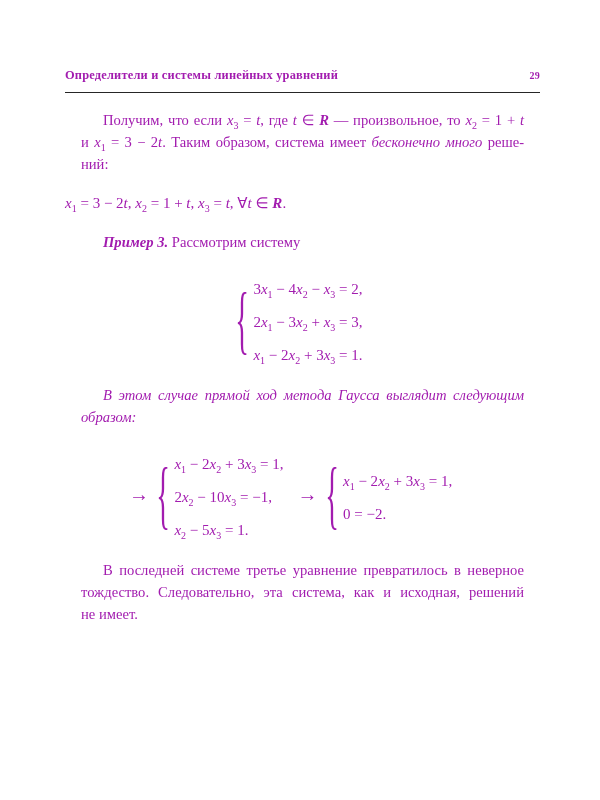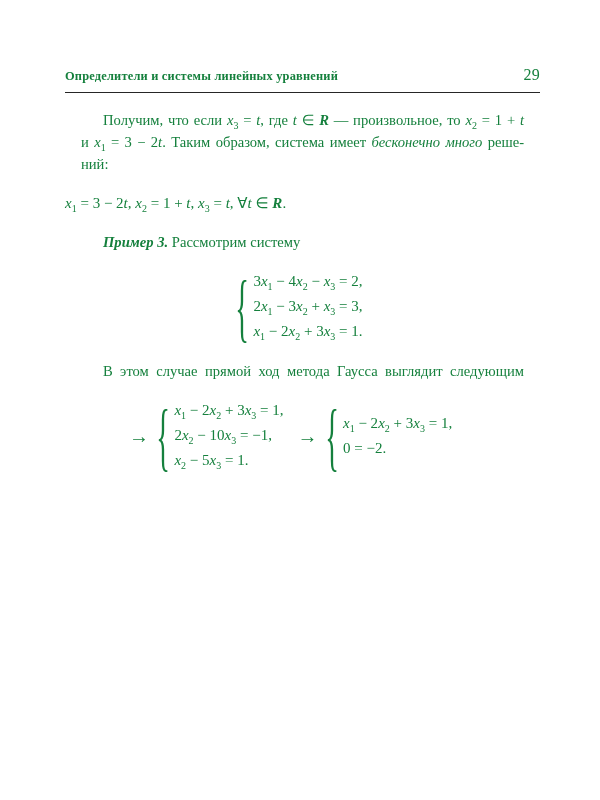--- a/index.html
+++ b/index.html
@@ -4,35 +4,35 @@
 <style>
   html,body{margin:0;padding:0;background:#ffffff;}
   .page{
     position:relative;
     width:600px;height:755px;
     box-sizing:border-box;
     padding:64px 60px 0 65px;
     font-family:"Liberation Serif", serif;
     font-size:14.6px;
     line-height:22px;
-    color:#15803d;
+    color:#a21caf;
     background:#ffffff;
     overflow:hidden;
   }
   
   .runhead{
     display:flex;justify-content:space-between;align-items:baseline;
     font-size:12.4px;font-weight:bold;letter-spacing:.2px;
     padding-bottom:5px;border-bottom:1.4px solid #262626;
   }
-  .pagenum{font-weight:normal;font-size:16px;}
+  .pagenum{font-weight:bold;font-size:10px;}
   
   p.para{margin:16px;}
   .p1{margin-top:13px;}
-  .p2{margin-top:15px;}
+  .p2{margin-top:15px;font-style:italic;}
   .p3{margin-top:20px;}
   .jline{display:block;text-align:justify;text-align-last:justify;}
   .jlast{text-align-last:left;}
   .indent{text-indent:22px;}
   sub{font-size:10px;line-height:0;}
   i{font-style:italic;}
   .bi{font-weight:bold;font-style:italic;}
   
   .formula{text-align:left;margin:9px 0 4px;font-size:15px;line-height:24px;}
   .expara{margin:5px 0 2px;text-indent:22px;}
@@ -40,21 +40,21 @@
   .sysdisplay{display:flex;align-items:center;margin:3px 0 0 170px;}
   .brace{
     display:inline-block;
     font-size:30px;line-height:30px;
     transform:scaleY(2.55) scaleX(.95);
     transform-origin:center;
     margin-right:4px;
     font-weight:400;
   }
   .eqcol{display:flex;flex-direction:column;}
-  .eq{font-size:15px;line-height:25px;white-space:nowrap;}
+  .eq{font-size:15px;line-height:25px;white-space:nowrap;margin-top:8px;}
   .disp2{display:flex;align-items:center;margin:9px 0 0 64px;}
   .arrow{font-size:20px;margin-right:7px;}
   .arrow2{margin-left:14px;}
 </style>
 </head>
 <body>
 
 <div class="page">
 
   <div class="runhead">
@@ -79,20 +79,21 @@
     <span class="brace">{</span>
     <span class="eqcol">
       <span class="eq">3<i>x</i><sub>1</sub> − 4<i>x</i><sub>2</sub> − <i>x</i><sub>3</sub> = 2,</span>
       <span class="eq">2<i>x</i><sub>1</sub> − 3<i>x</i><sub>2</sub> + <i>x</i><sub>3</sub> = 3,</span>
       <span class="eq"><i>x</i><sub>1</sub> − 2<i>x</i><sub>2</sub> + 3<i>x</i><sub>3</sub> = 1.</span>
     </span>
   </div>
 
   <p class="para p2">
     <span class="jline indent">В этом случае прямой ход метода Гаусса выглядит следующим</span>
+    <span class="jline jlast">образом:</span>
   </p>
 
   <div class="disp2">
     <span class="arrow">→</span>
     <span class="sysdisplay" style="margin:0">
       <span class="brace">{</span>
       <span class="eqcol">
         <span class="eq"><i>x</i><sub>1</sub> − 2<i>x</i><sub>2</sub> + 3<i>x</i><sub>3</sub> = 1,</span>
         <span class="eq">2<i>x</i><sub>2</sub> − 10<i>x</i><sub>3</sub> = −1,</span>
         <span class="eq"><i>x</i><sub>2</sub> − 5<i>x</i><sub>3</sub> = 1.</span>
@@ -101,14 +102,19 @@
     <span class="arrow arrow2">→</span>
     <span class="sysdisplay" style="margin:0">
       <span class="brace">{</span>
       <span class="eqcol">
         <span class="eq"><i>x</i><sub>1</sub> − 2<i>x</i><sub>2</sub> + 3<i>x</i><sub>3</sub> = 1,</span>
         <span class="eq">0 = −2.</span>
       </span>
     </span>
   </div>
 
+  <p class="para p3">
+    <span class="jline indent">В последней системе третье уравнение превратилось в неверное</span>
+    <span class="jline">тождество. Следовательно, эта система, как и исходная, решений</span>
+    <span class="jline jlast">не имеет.</span>
+  </p>
 
 </div>
 
 </body></html>

